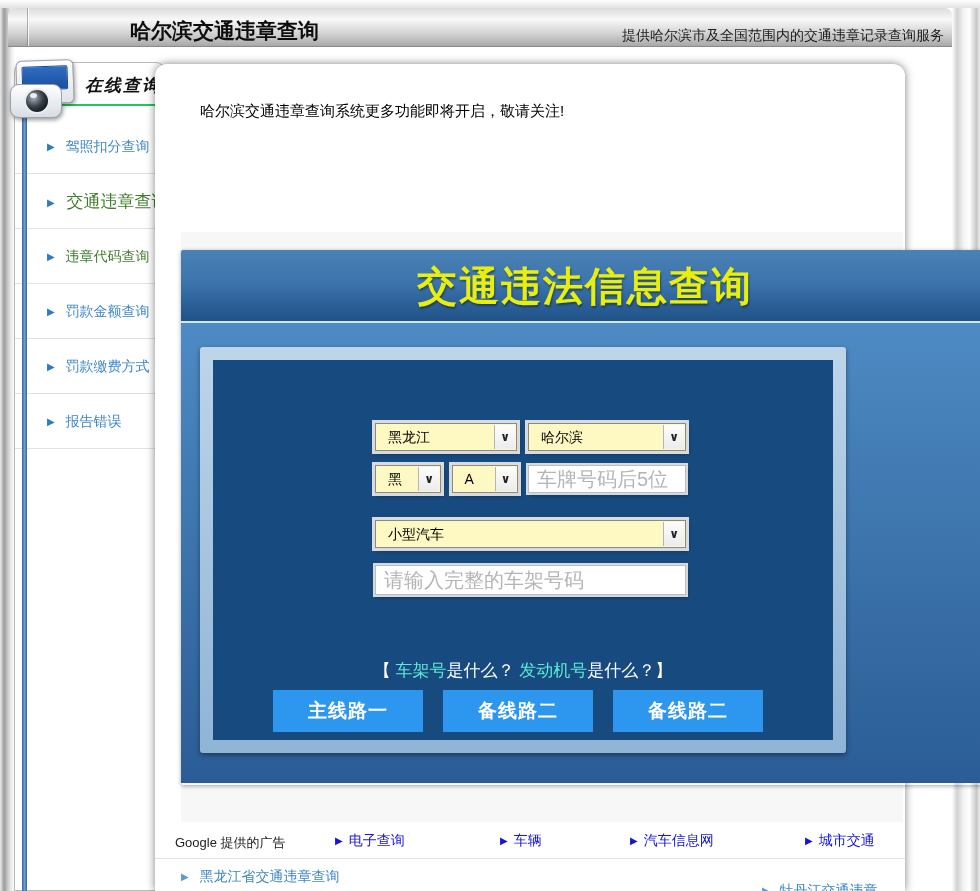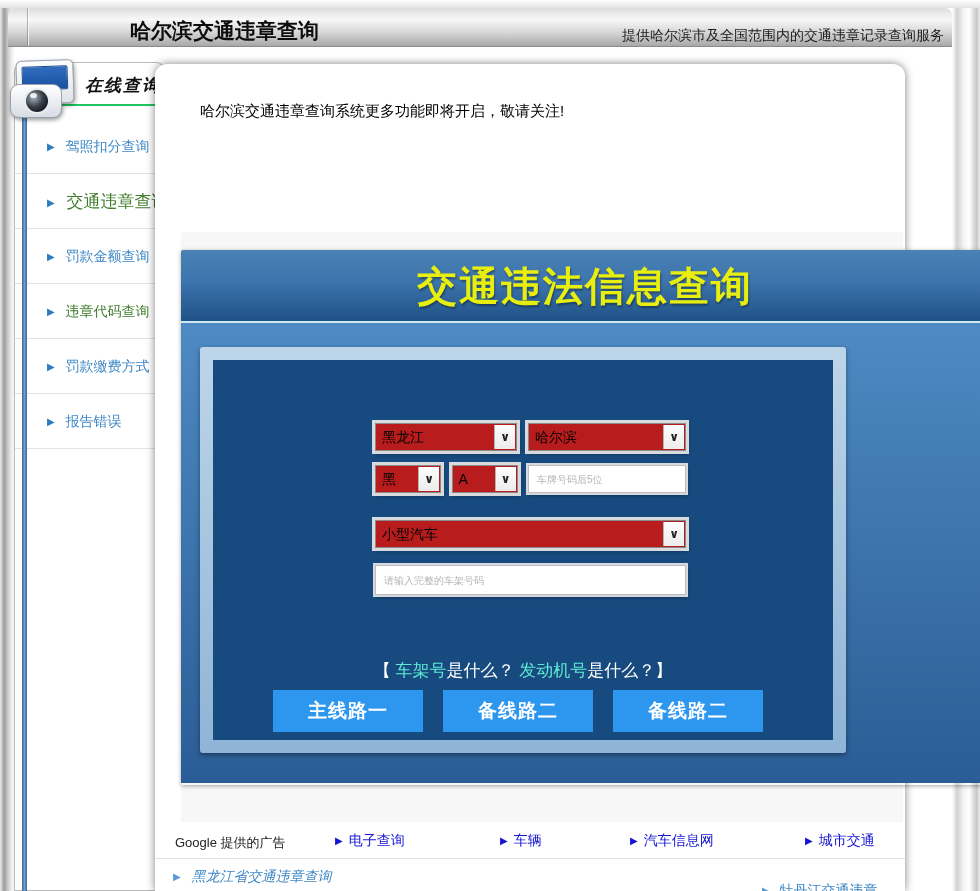--- a/index.html
+++ b/index.html
@@ -76,51 +76,51 @@
     border-radius:3px; background:linear-gradient(180deg,#bdd5e9,#8fb4d6);
     box-shadow:0 2px 5px rgba(0,0,0,.4); }
   .inner-dark { position:absolute; left:13px; top:13px; right:13px; bottom:13px; background:#174a7e; }
 
   .form-col { position:absolute; left:162px; top:63px; width:311px; }
   .frow { display:flex; justify-content:space-between; }
   .frow + .frow { margin-top:14px; }
   .frow.gap-l { margin-top:27px; }
   .frow.gap-m { margin-top:17px; }
 
-  .sel { position:relative; height:28px; background:#b91c1c; border:1px solid #8a8a8a;
+  .sel { position:relative; height:28px; background:#fef9c3; border:1px solid #8a8a8a;
     box-shadow:0 0 0 3px rgba(228,228,228,.95),2px 3px 4px rgba(0,0,0,.35);
-    font-size:14px; color:#000; line-height:26px; padding-left:6px; cursor:pointer; }
+    font-size:14px; color:#000; line-height:26px; padding-left:12px; cursor:pointer; }
   .sel-arrow { position:absolute; right:1px; top:1px; bottom:1px; width:21px;
     background:linear-gradient(180deg,#fdfdfd,#ececec); border-left:1px solid #b5b5b5;
     text-align:center; line-height:25px; font-size:12px; font-weight:bold; color:#222; }
   .w142{width:142px;} .w158{width:158px;} .w66{width:66px;} .wfull{width:311px;}
 
   .inp { height:28px; background:#fff; border:1px solid #bdbdbd;
     box-shadow:0 0 0 2px rgba(235,235,235,.9),2px 3px 3px rgba(0,0,0,.25);
-    font-size:10px; color:#333; padding:0 8px; font-family:inherit; }
+    font-size:20px; color:#333; padding:0 8px; font-family:inherit; }
   .inp.h30 { height:30px;font-family:Liberation Serif, serif; }
   .inp::placeholder { color:#b5b5b5; opacity:1; }
 
   .hint { position:absolute; left:0; right:0; top:299px; text-align:center;
     font-size:17px; color:#ffffff; }
   .hint .red { color:#5eead4; }
 
   .btn-row { position:absolute; left:60px; top:330px; display:flex; gap:20px;align-items:flex-end; }
   .qbtn { width:150px; height:42px; background:#2d96ef; border:none; color:#fff;
     font-size:19px; font-weight:bold; letter-spacing:1px; cursor:pointer; font-family:inherit; }
 
   
   .ads-row { position:absolute; left:0; top:768px; width:100%; height:22px; font-size:14px; }
   .ads-label { position:absolute; left:20px; top:2px; font-size:13px; color:#222; }
   .adlink { position:absolute; top:0; color:#1414d2; cursor:pointer; white-space:nowrap; }
   .adlink .tri { color:#1414d2; font-size:10px; margin-right:6px; vertical-align:1px; }
   .adlink.p1{left:180px;} .adlink.p2{left:345px;} .adlink.p3{left:475px;} .adlink.p4{left:650px;}
 
   .province-row { position:absolute; left:0; top:794px; width:100%; border-top:1px solid #e3e3e3;
-    padding:9px 0 0 18px; font-size:14px; color:#3d87c6;font-style:italic; }
+    padding:9px 0 0 26px; font-size:14px; color:#3d87c6; }
   .province-row .tri { color:#5a9bd4; font-size:10px; margin-right:7px; vertical-align:1px; }
   .province-row span.lnk { cursor:pointer; }
 
   .partial-link { position:absolute; left:607px; top:818px; font-size:14px; color:#3d87c6;
     white-space:nowrap; cursor:pointer; }
   .partial-link .tri { color:#5a9bd4; font-size:10px; margin-right:6px; vertical-align:1px; }
 </style>
 </head>
 <body>
 
@@ -140,27 +140,27 @@
   </div>
   <div class="menu">
     <div class="menu-item">
       <span class="tri">▶</span>
       <span>驾照扣分查询</span>
     </div>
     <div class="menu-item active">
       <span class="tri">▶</span>
       <span>交通违章查询</span>
     </div>
+    <div class="menu-item visited">
+      <span class="tri">▶</span>
+      <span>违章代码查询</span>
+    </div>
     <div class="menu-item">
       <span class="tri">▶</span>
       <span>罚款金额查询</span>
-    </div>
-    <div class="menu-item visited">
-      <span class="tri">▶</span>
-      <span>违章代码查询</span>
     </div>
     <div class="menu-item">
       <span class="tri">▶</span>
       <span>罚款缴费方式</span>
     </div>
     <div class="menu-item">
       <span class="tri">▶</span>
       <span>报告错误</span>
     </div>
   </div>

